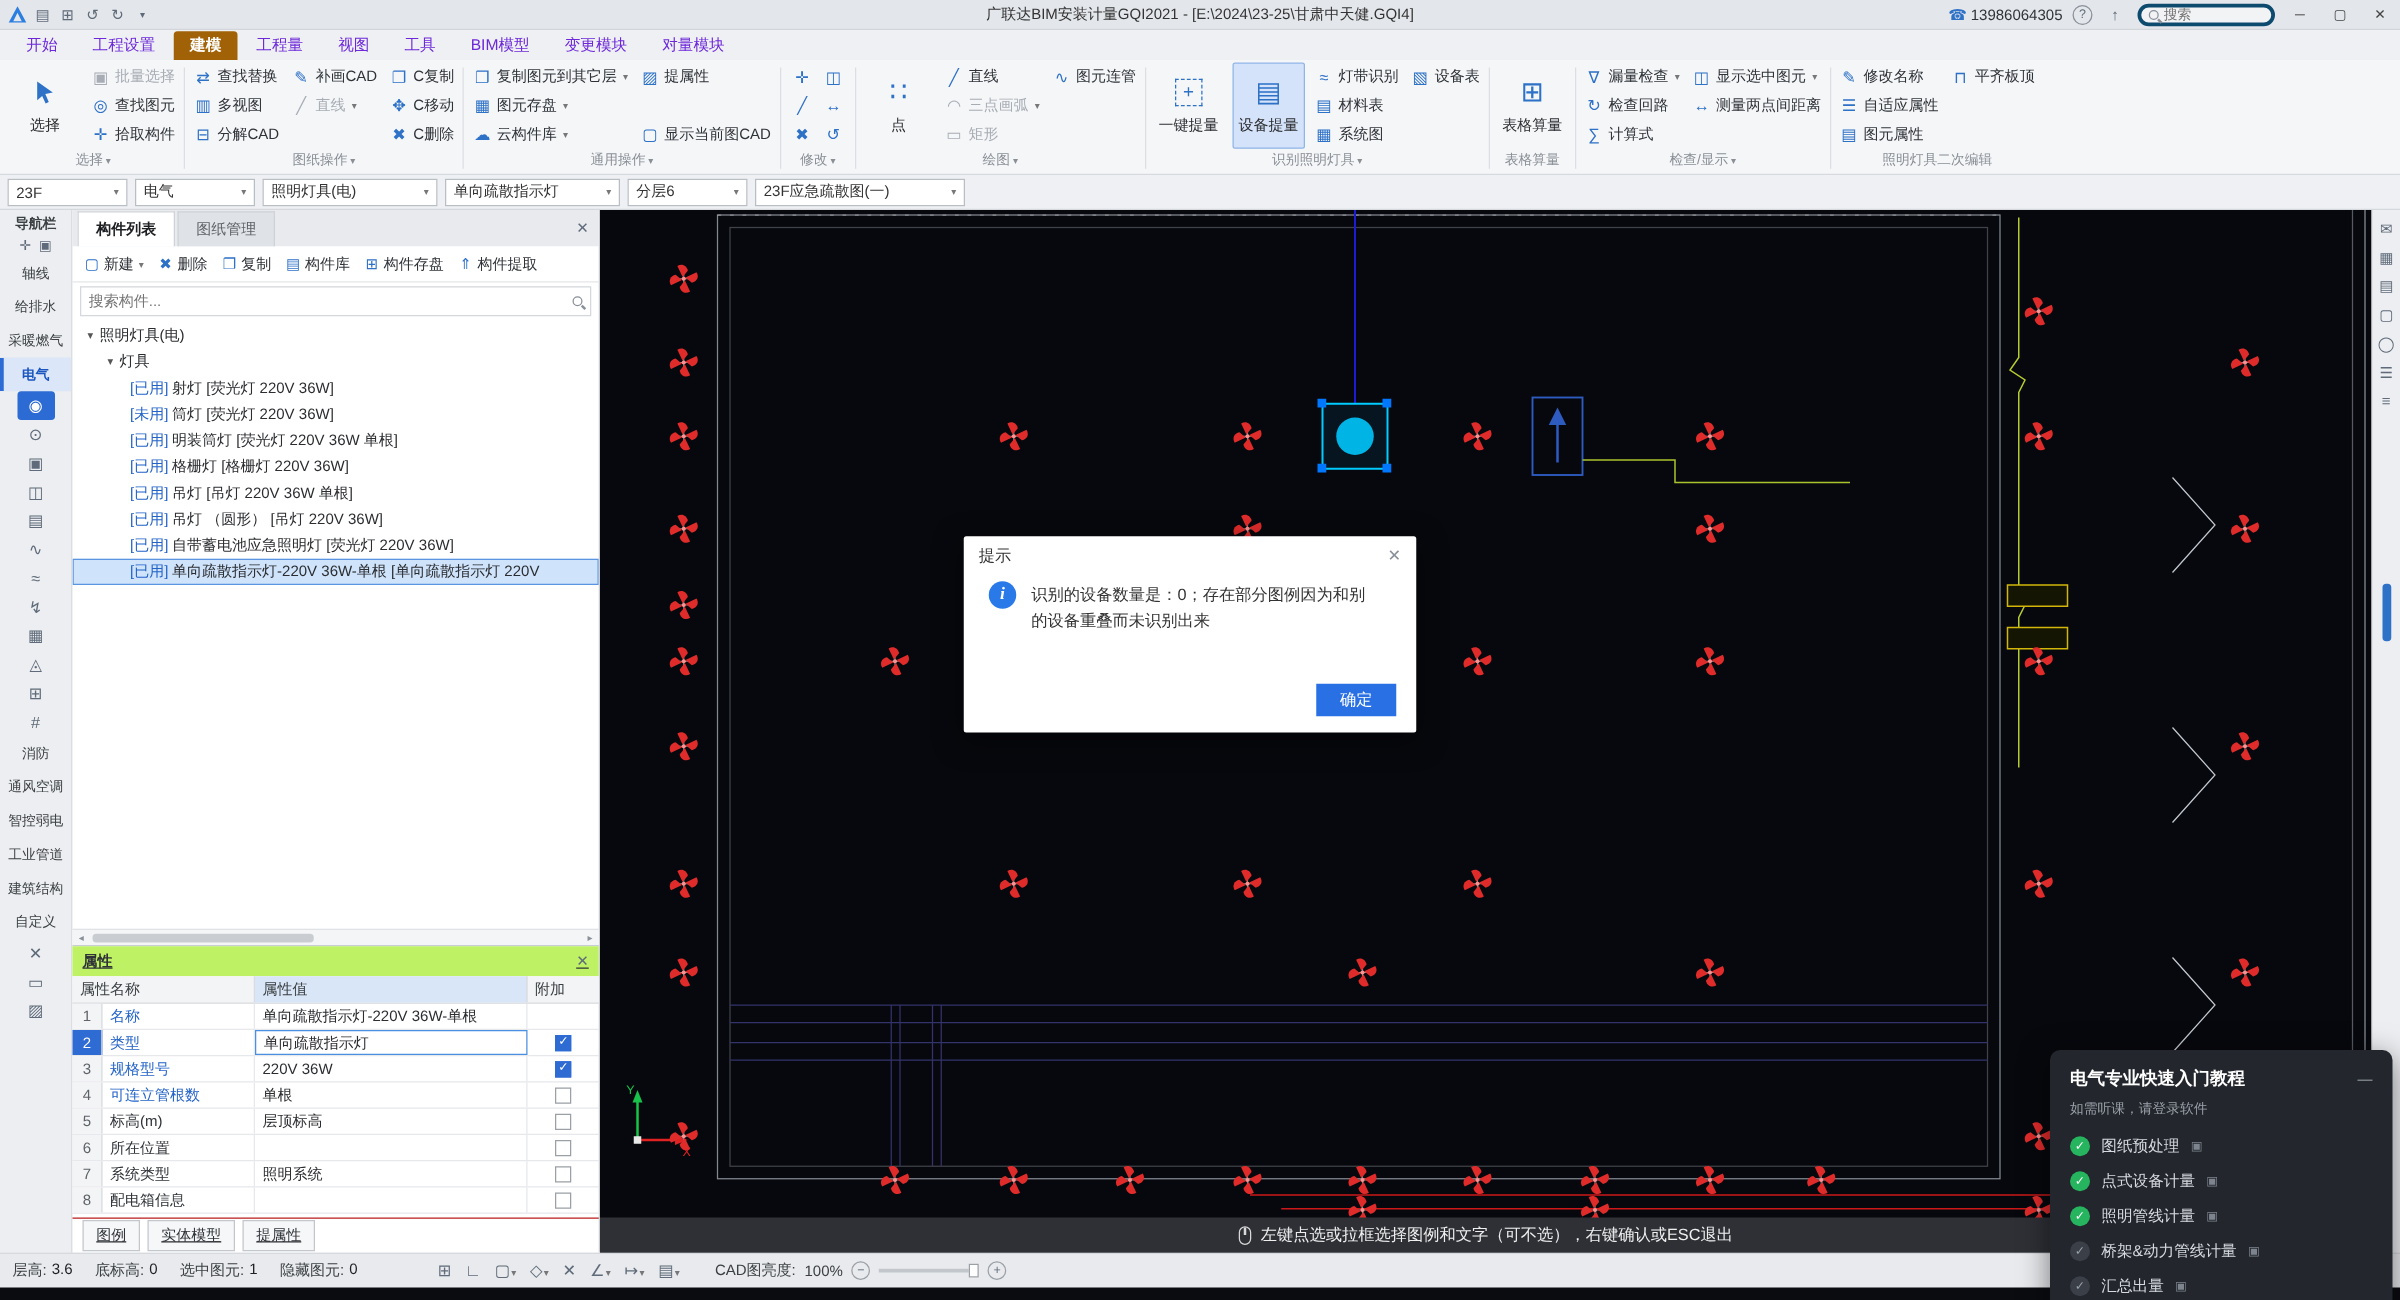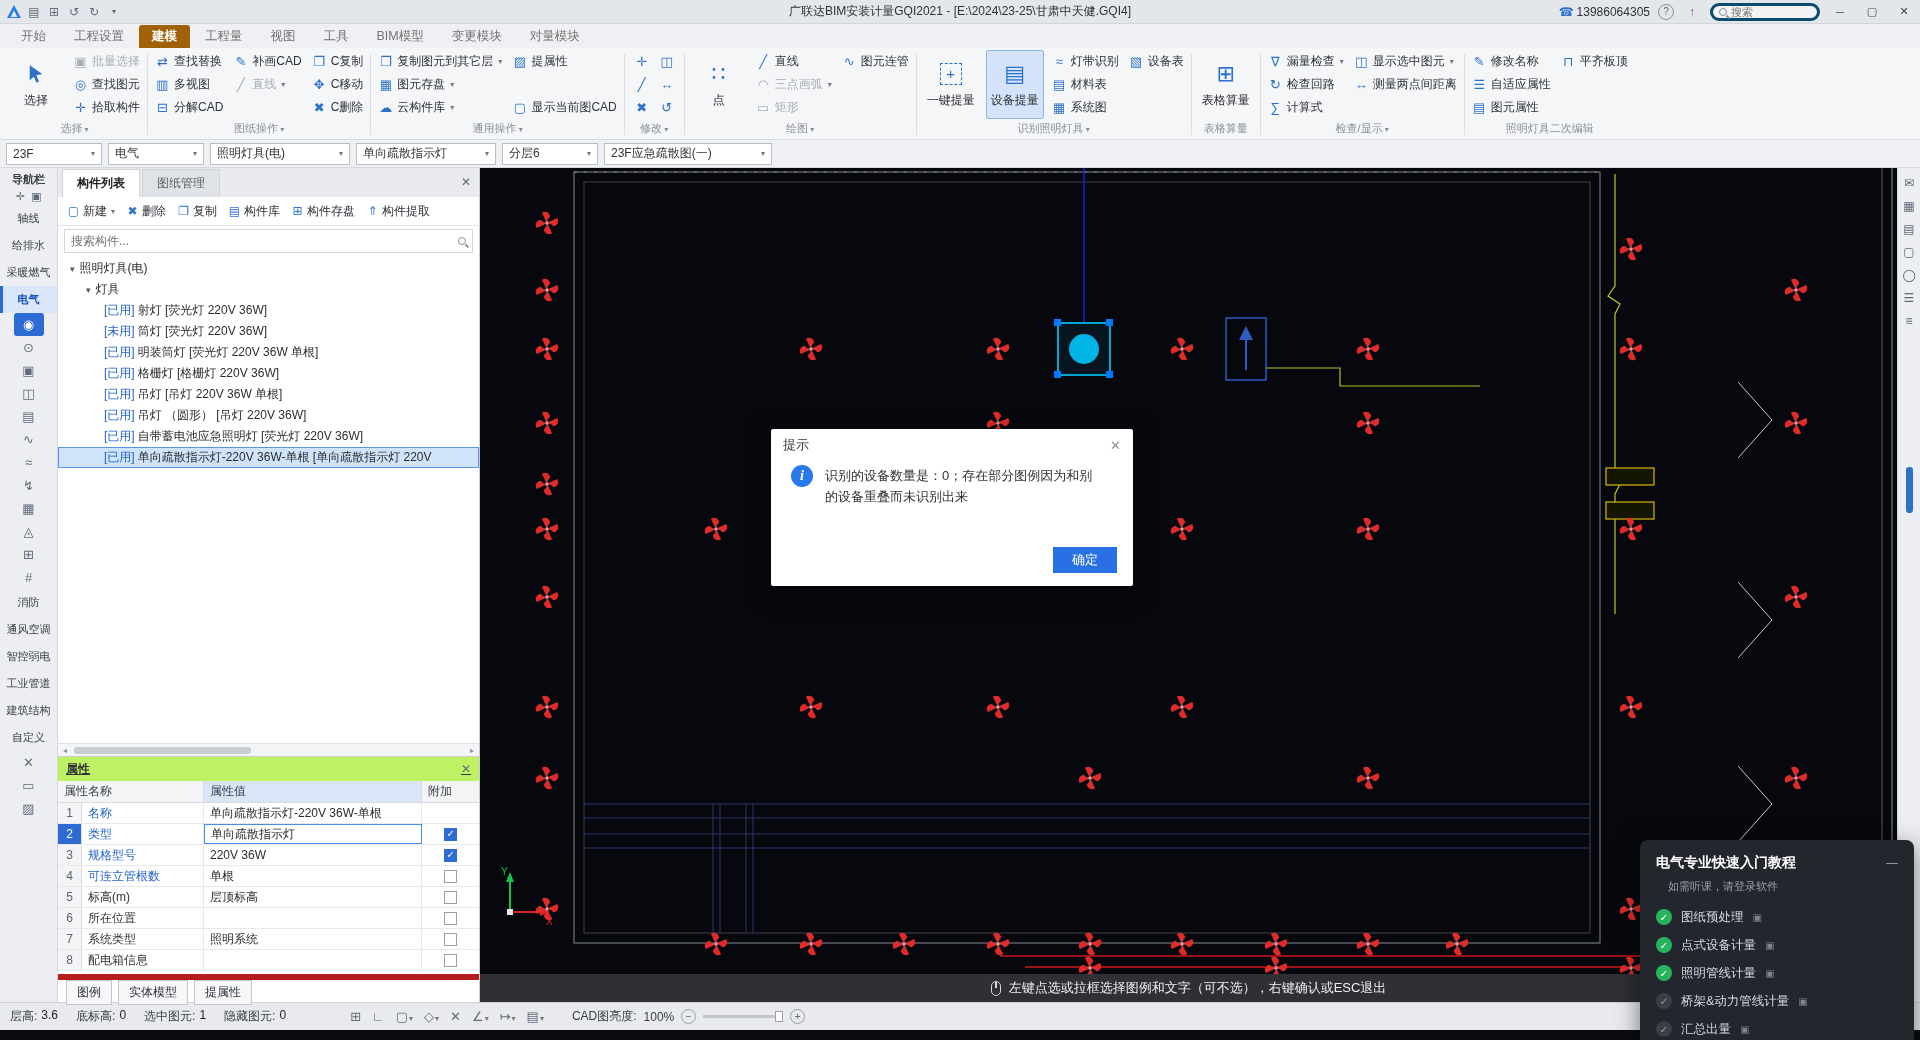--- a/index.html
+++ b/index.html
@@ -16,21 +16,21 @@
   .phone .picon{color:#2e72c8;}
   .helpbtn{width:16px;height:16px;border:1px solid #8a9099;border-radius:50%;font-size:10px;display:flex;align-items:center;justify-content:center;color:#5f6b7a;cursor:pointer;}
   .searchbox{width:110px;height:18px;background:#f2f3f5;border:3px solid #0c4a6e;border-radius:9px;display:flex;align-items:center;padding:0 6px;gap:4px;}
   .searchbox input{border:none;outline:none;background:transparent;width:70px;font-size:11px;color:#444;}
   .mag{width:8px;height:8px;border:1.5px solid #8a9099;border-radius:50%;position:relative;flex:0 0 auto;}
   .mag::after{content:"";position:absolute;width:4px;height:1.5px;background:#8a9099;transform:rotate(45deg);left:6px;top:7px;}
   .winbtn{width:24px;height:20px;display:flex;align-items:center;justify-content:center;color:#444;cursor:pointer;font-size:11px;}
 
   
   .tabbar{height:24px;background:#eef0f3;display:flex;align-items:flex-end;padding:0 8px;gap:2px;flex:0 0 auto;}
-  .rtab{padding:3px 13px;font-size:12.5px;color:#737373;cursor:pointer;border-radius:3px 3px 0 0;}
+  .rtab{padding:3px 13px;font-size:12.5px;color:#6d28d9;cursor:pointer;border-radius:3px 3px 0 0;}
   .rtab.active{background:#a16207;color:#fff;font-weight:bold;text-align:right;}
 
   
   .ribbon{height:92px;background:#f5f6f8;border-bottom:1px solid #d6d9dd;display:flex;align-items:stretch;padding:2px 2px 0 2px;flex:0 0 auto;}
   .rgroup{display:flex;flex-direction:column;padding:0 5px;}
   .rgrow{height:69px;display:flex;gap:6px;align-items:stretch;}
   .rcol{display:flex;flex-direction:column;justify-content:flex-start;}
   .ritem{display:flex;align-items:center;gap:4px;height:23px;white-space:nowrap;cursor:pointer;padding:0 2px;color:#2f3338;}
   .ricon{width:15px;text-align:center;color:#2e72c8;font-size:13px;line-height:1;}
   .ritem.disabled,.ritem.disabled .ricon{color:#a8adb5;}
@@ -99,21 +99,21 @@
   .pnum{width:24px;background:#f3f4f6;text-align:center;line-height:20px;border-right:1px solid #d9dbde;color:#5f6368;}
   .pnum.sel{background:#2e6bd2;color:#fff;}
   .pname{width:122px;padding-left:6px;line-height:20px;border-right:1px solid #e6e8eb;color:#2f3338;overflow:hidden;}
   .pname.blue{color:#2464c8;}
   .pval{width:218px;padding-left:6px;line-height:20px;border-right:1px solid #e6e8eb;overflow:hidden;white-space:nowrap;}
   .pval.editing{border:1px solid #4a90e2;background:#fff;line-height:18px;}
   .pattach{flex:1;display:flex;align-items:center;justify-content:center;}
   .chk{width:13px;height:13px;border:1px solid #9aa0a6;background:#fff;display:inline-block;position:relative;cursor:pointer;}
   .chk.on{background:#2e6bd2;border-color:#2e6bd2;}
   .chk.on::after{content:"✓";color:#fff;font-size:10px;position:absolute;left:1.5px;top:-1px;}
-  .props-footer{height:28px;display:flex;align-items:flex-start;gap:6px;padding:0 8px;border-top:6px solid #b91c1c;flex:0 0 auto;}
+  .props-footer{height:28px;display:flex;align-items:center;gap:6px;padding:0 8px;border-top:1px solid #b91c1c;flex:0 0 auto;text-decoration:underline;}
   .fbtn{border:1px solid #c3c7cc;background:#f6f7f8;padding:3px 10px;cursor:pointer;color:#2f3338;}
 
   
   .canvas{flex:1;position:relative;background:#07080d;overflow:hidden;min-width:0;}
   .scene{position:absolute;inset:0;width:100%;height:100%;}
   .hintbar{position:absolute;left:0;right:0;bottom:0;height:28px;background:#2e3036;color:#efefef;display:flex;align-items:center;justify-content:center;gap:8px;font-size:13px;z-index:10;}
   .mouse-icon{width:10px;height:15px;border:1.5px solid #d8d8d8;border-radius:5px;position:relative;}
   .mouse-icon::after{content:"";position:absolute;left:3.5px;top:0;width:1.5px;height:6px;background:#d8d8d8;}
 
   
@@ -123,21 +123,21 @@
   .dlg-body{display:flex;gap:12px;padding:4px 16px 0 20px;}
   .info-icon{width:22px;height:22px;border-radius:50%;background:#2979e8;color:#fff;font-style:italic;font-weight:bold;font-family:"Liberation Serif","DejaVu Serif",serif;display:flex;align-items:center;justify-content:center;flex:0 0 auto;font-size:14px;}
   .dlg-msg{font-size:13px;line-height:21px;color:#333;width:272px;}
   .dlg-ok{position:absolute;right:16px;bottom:13px;width:64px;height:26px;background:#2970e4;color:#fff;border:none;font-size:13px;cursor:pointer;margin-left:16px;}
 
   
   .tutorial{position:absolute;left:1640px;top:672px;width:274px;height:292px;background:#23262d;border-radius:8px;box-shadow:0 6px 24px rgba(0,0,0,.5);color:#e8eaed;padding:14px 16px;z-index:30;}
   .tut-head{display:flex;align-items:center;justify-content:space-between;}
   .tut-title{font-size:14px;font-weight:bold;color:#fff;}
   .tut-min{color:#9aa0a8;cursor:pointer;}
-  .tut-sub{font-size:11px;color:#9aa0a8;margin:7px 12px 9px;}
+  .tut-sub{font-size:11px;color:#9aa0a8;margin:7px 0 9px;}
   .tut-item{height:28px;display:flex;align-items:center;gap:9px;font-size:12.5px;color:#d6dae0;cursor:pointer;}
   .tut-check{width:16px;height:16px;border-radius:50%;background:#3a3f48;color:#9aa0a8;font-size:10px;display:flex;align-items:center;justify-content:center;flex:0 0 auto;}
   .tut-check.done{background:#27b45e;color:#fff;}
   .tut-doc{color:#7d848d;font-size:10px;}
 
   
   .rail{width:23px;background:#eceef1;border-left:1px solid #d5d8dc;display:flex;flex-direction:column;align-items:center;padding-top:8px;gap:9px;color:#5f6b7a;font-size:12px;flex:0 0 auto;}
   .rail span{cursor:pointer;}
   .rail-thumb{width:7px;height:46px;background:#2e72c8;border-radius:3px;margin-top:130px;cursor:pointer;}
 

